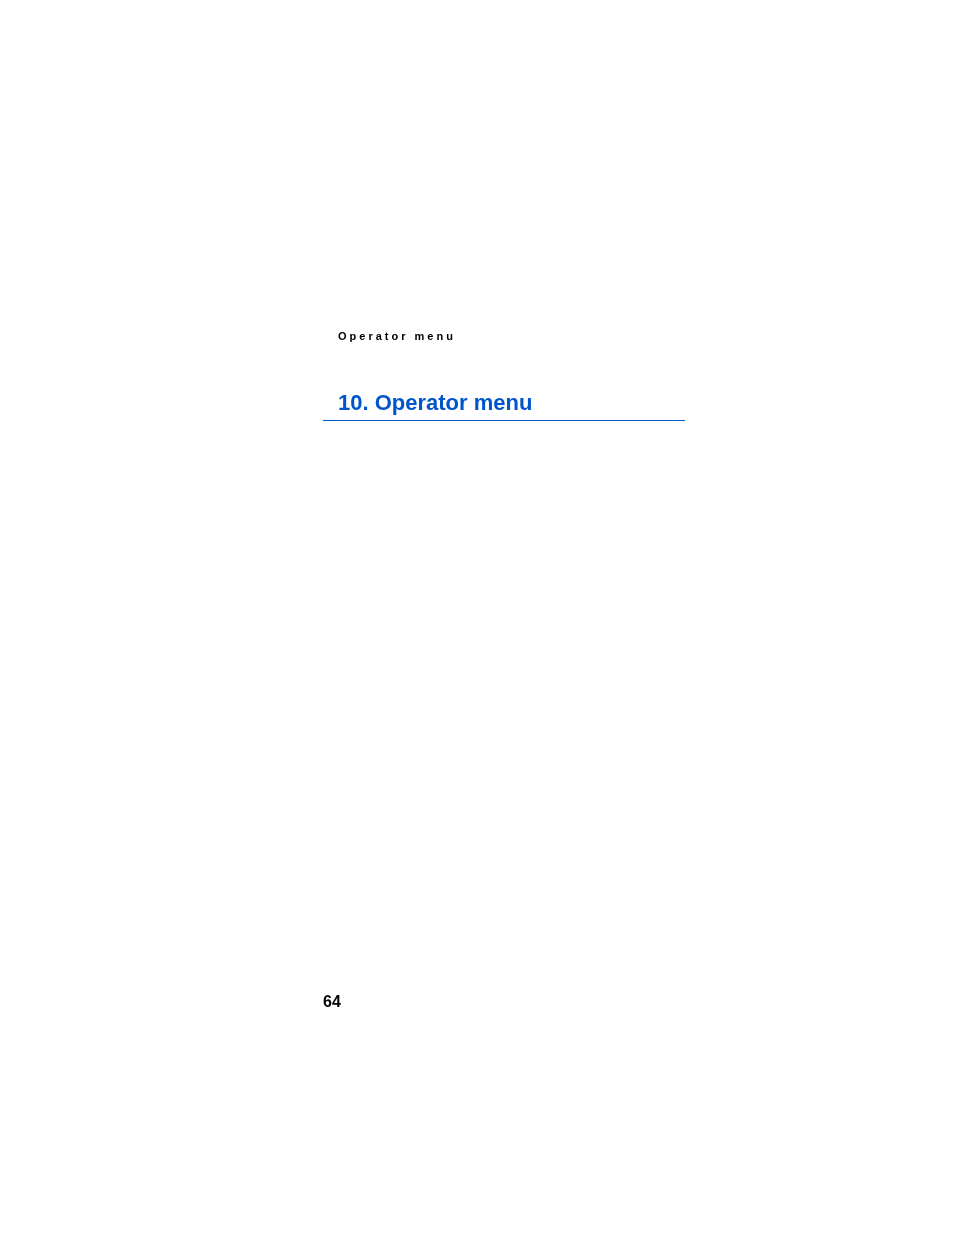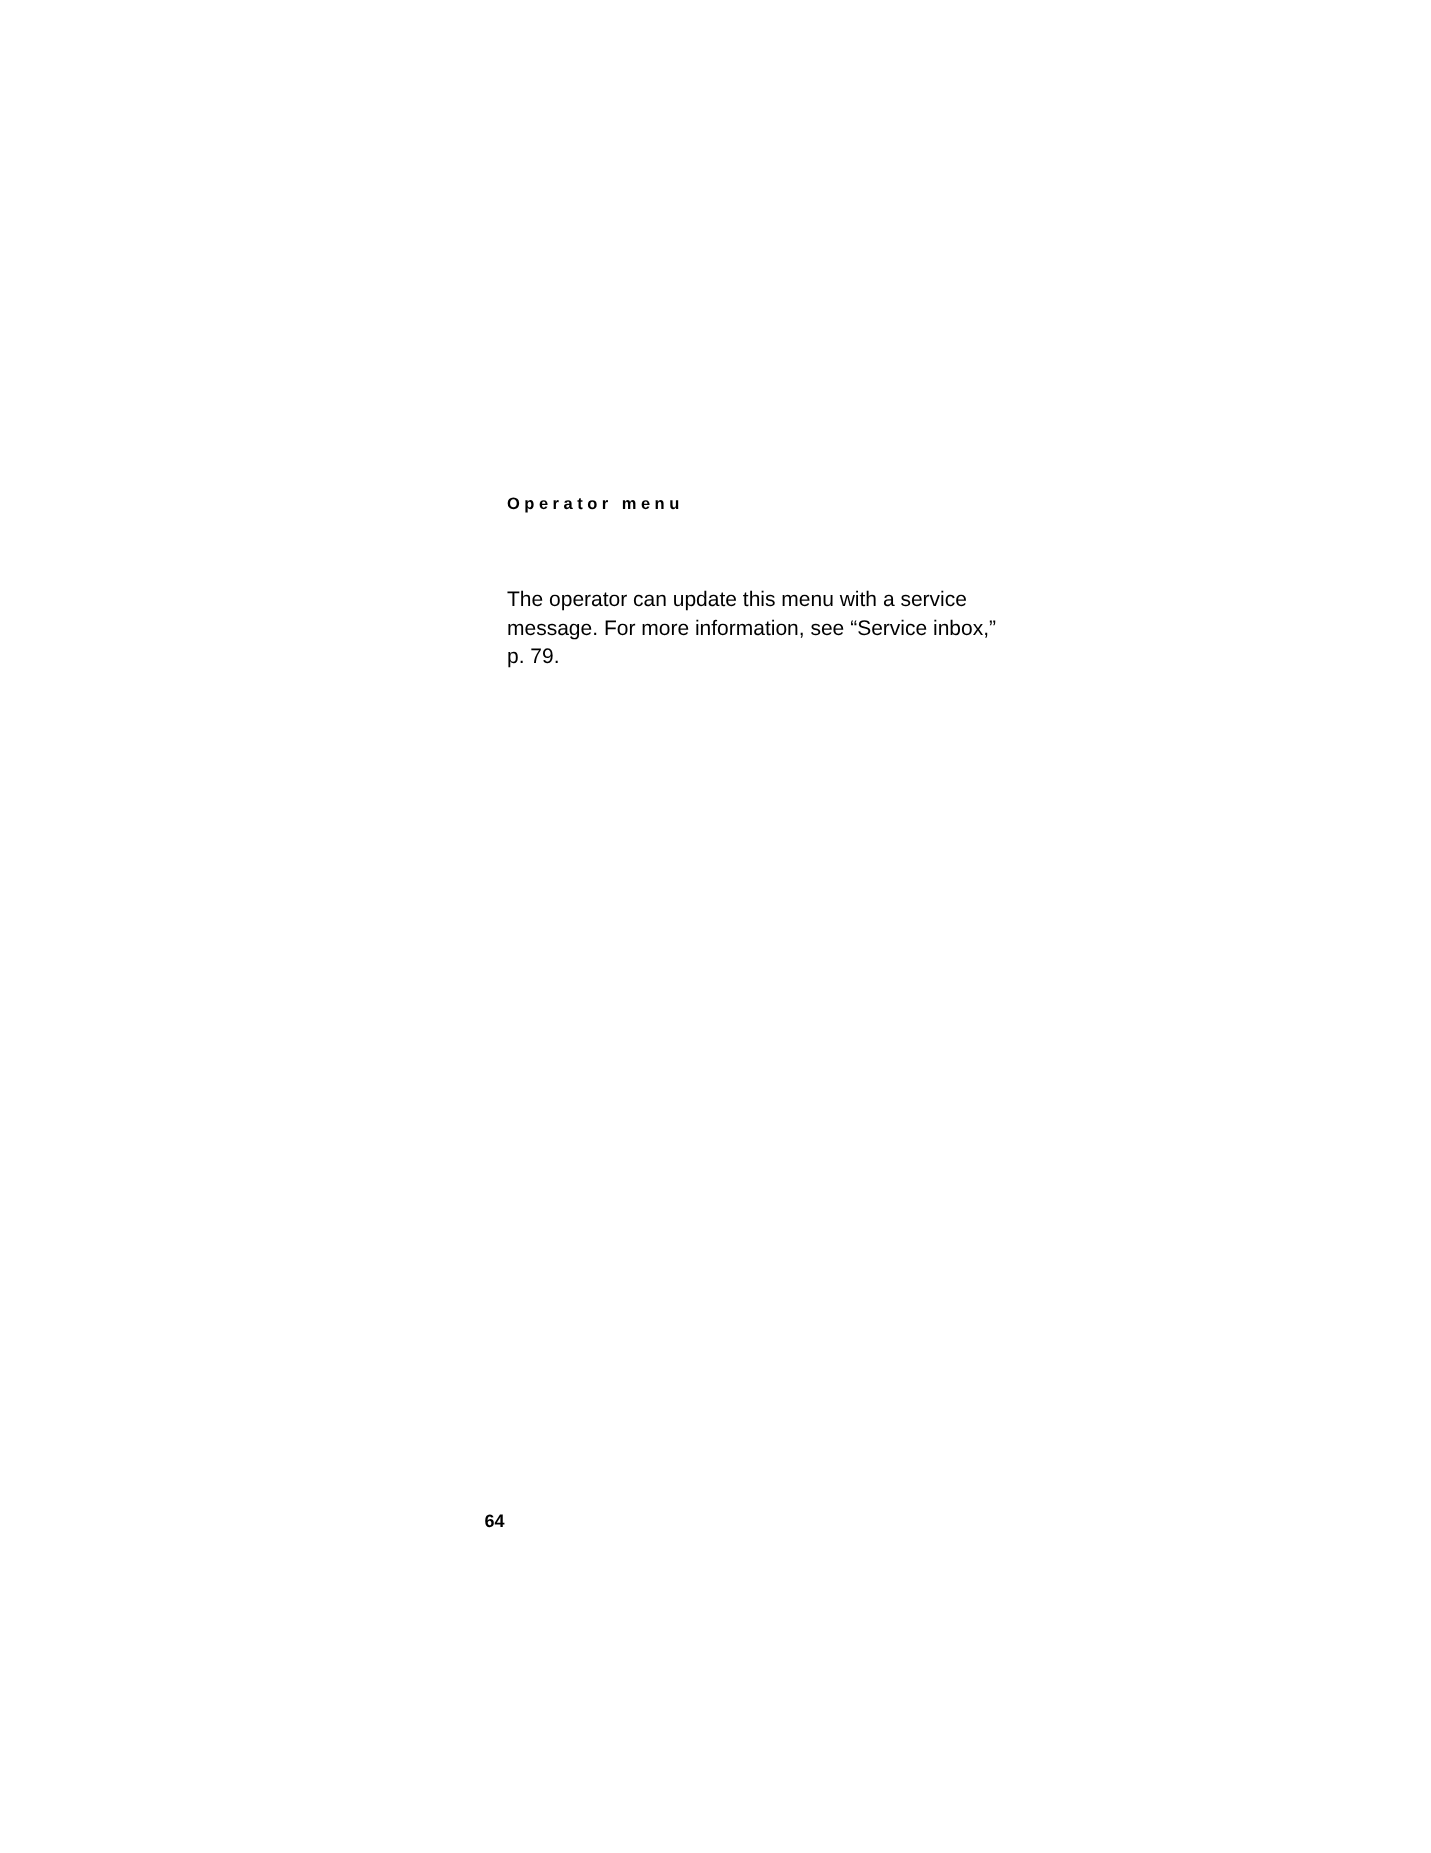--- a/index.html
+++ b/index.html
@@ -39,32 +39,31 @@
   .body-text {
     font-size: 14px;
     line-height: 1.35;
     color: #000000;
     margin-bottom: 6px;
   }
   .page-number {
     position: absolute;
     left: 278px;
     top: 948px;
-    font-size: 12px;
+    font-size: 16px;
     font-weight: 700;
     color: #000000;
-    margin-top: 14px;
   }
 </style>
 </head>
 <body>
 
 <div class="page">
   <div class="content">
     <div class="running-header">Operator menu</div>
 
+    <h1 class="chapter-title">10. Operator menu</h1>
 
 
-    <p class="body-text">The operator can update this menu with a service message. For more information, see “Service inbox,” p. 79.</p>
   </div>
 
   <div class="page-number">64</div>
 </div>
 
 </body></html>

